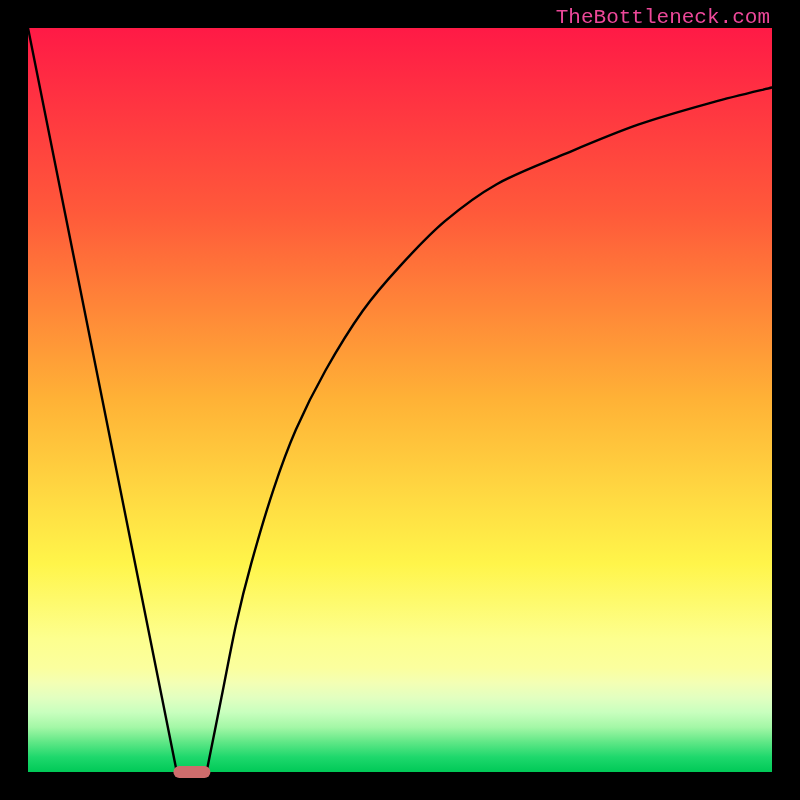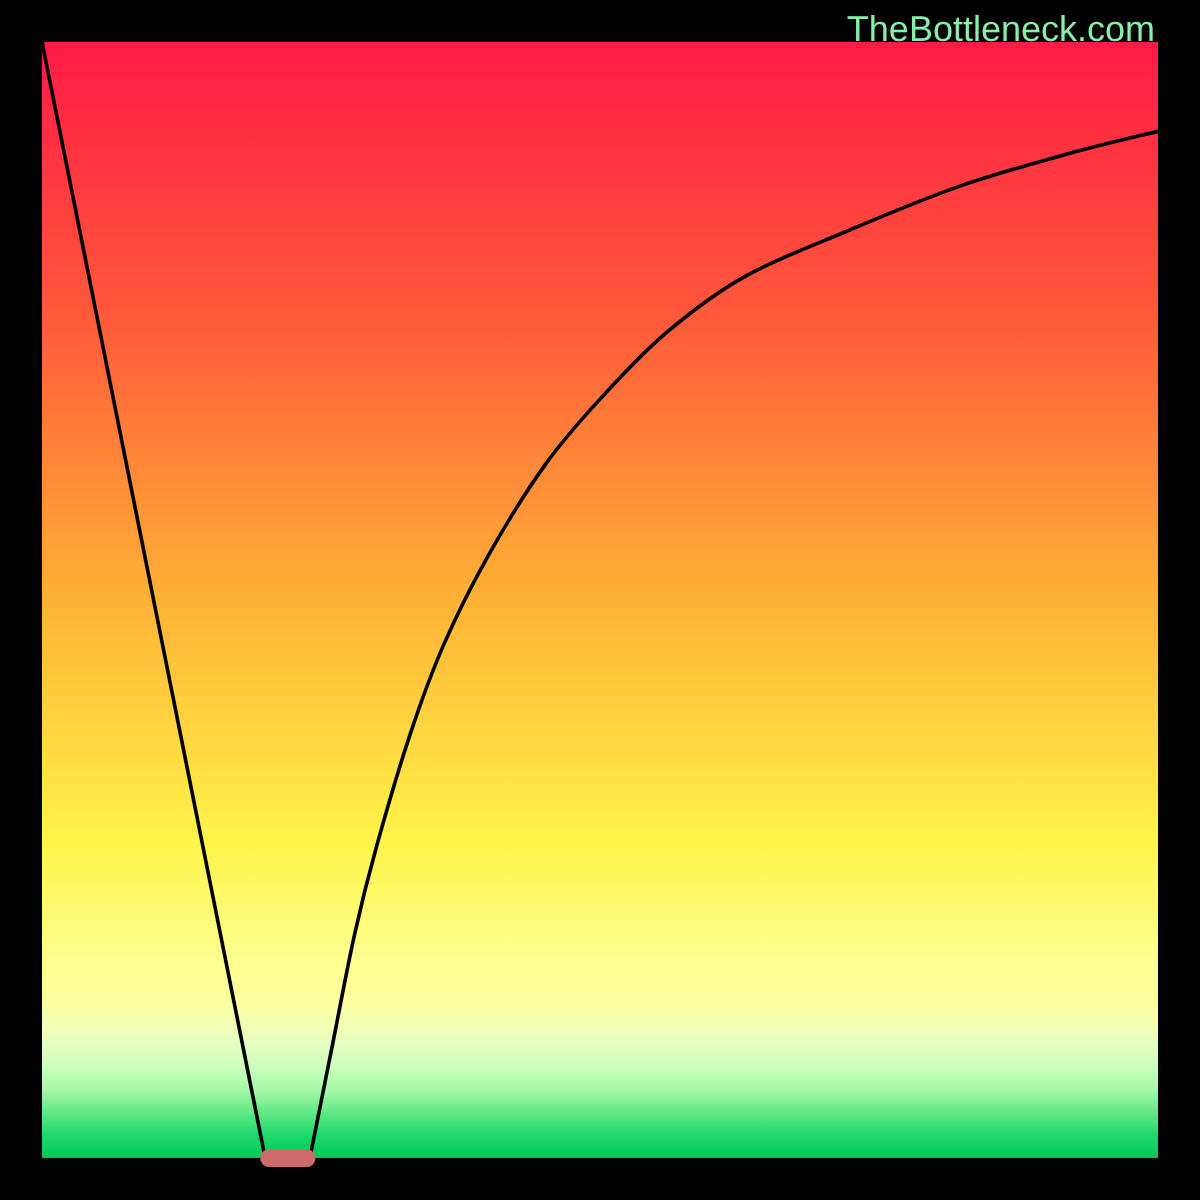--- a/index.html
+++ b/index.html
@@ -51,23 +51,23 @@
     position: absolute;
     left: 0;
     top: 0;
     width: 744px;
     height: 744px;
   }
   .watermark {
     position: absolute;
     right: 30px;
     top: 6px;
-    font-family: Liberation Sans, sans-serif;
-    font-size: 24px;
-    color: #86efac;
+    font-family: Liberation Mono, monospace;
+    font-size: 21px;
+    color: #ec4899;
   }
 </style>
 </head>
 <body>
 
 <div class="stage">
   <div class="watermark">TheBottleneck.com</div>
   <div class="plot-area">
     <svg class="curve" viewBox="0 0 744 744" preserveAspectRatio="none">
       <path fill="none" stroke="#000000" stroke-width="2.4" stroke-linecap="round" stroke-linejoin="round" d="M 0 0 L 37.2 186 L 74.4 372 L 111.6 558 L 133.92 669.6 L 148.8 744"></path>

